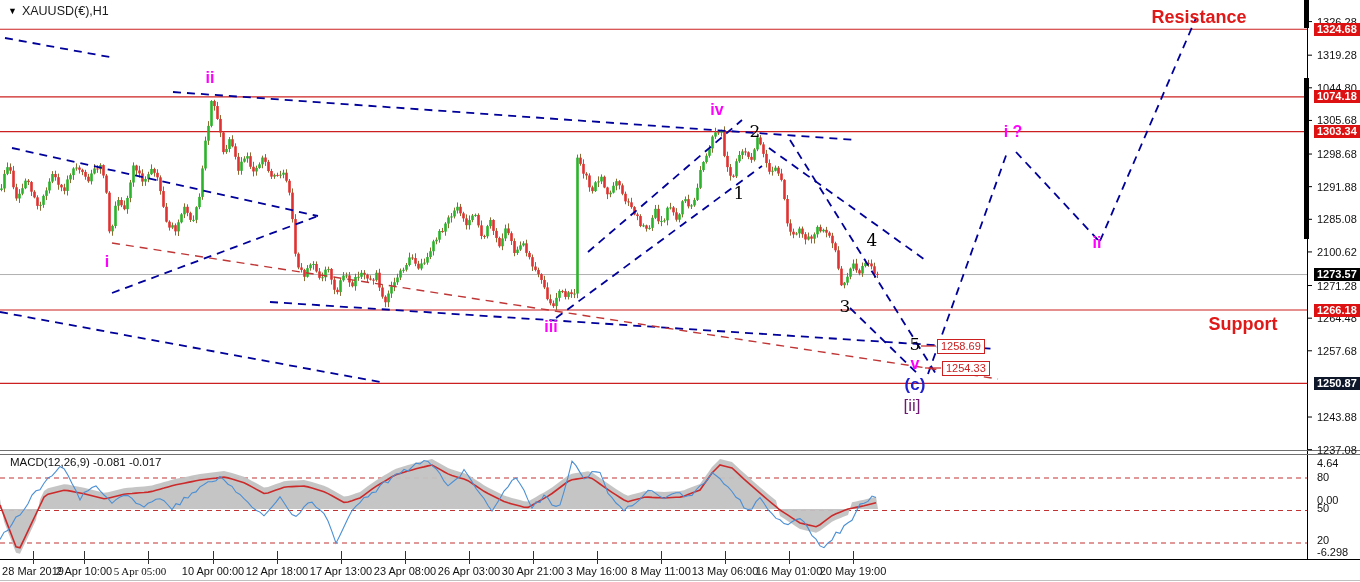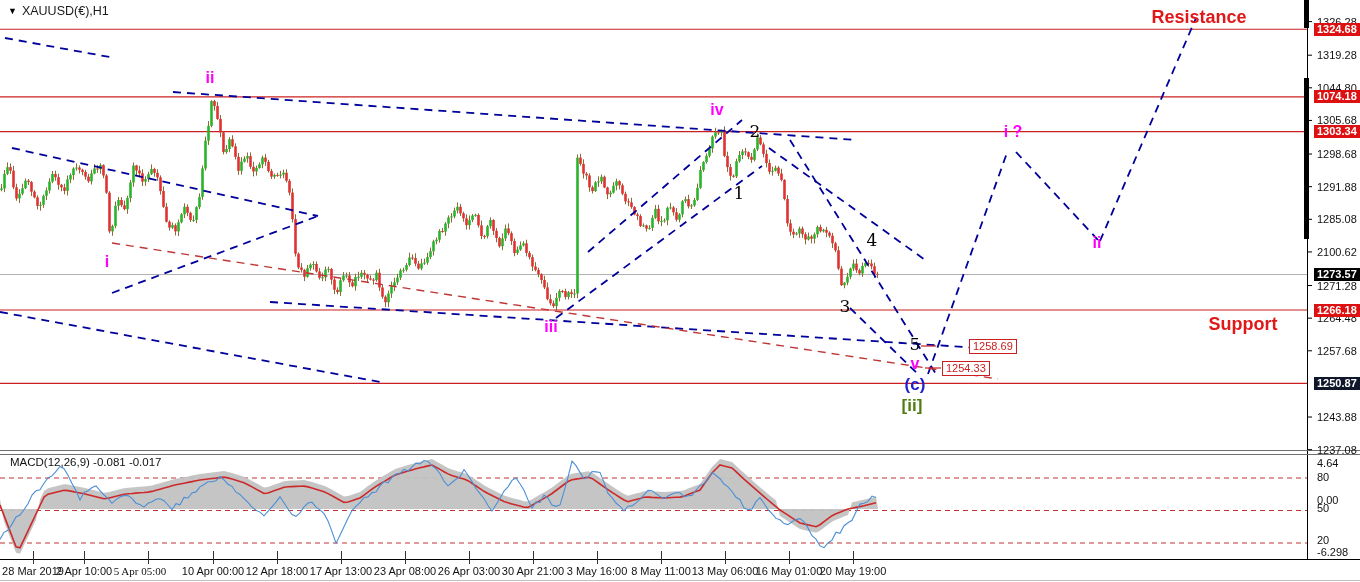--- a/index.html
+++ b/index.html
@@ -11,21 +11,21 @@
   .chart-title .tri{font-size:9px;color:#000;cursor:pointer;}
   .macd-label{position:absolute;left:10px;top:456px;font-size:11.5px;color:#111;z-index:6;}
   #labels span.lbl{position:absolute;transform:translate(-50%,-50%);white-space:nowrap;z-index:5;}
   .ytick{position:absolute;left:1317px;transform:translateY(-50%);font-size:11px;color:#111;
          white-space:nowrap;z-index:4;}
   .xtick{position:absolute;top:565px;transform:translateX(-50%);font-size:11px;color:#111;
          white-space:nowrap;z-index:4;}
   .magenta{color:#FF00FF;font-weight:bold;font-size:16px;}
   .wavenum{font-family:"DejaVu Serif",serif;font-size:17px;color:#000;}
   .blue-wave{color:#2020D0;font-weight:bold;font-size:17px;}
-  .green-wave{color:#4d7c0f;font-weight:bold;font-size:17px;}
+  .green-wave{color:#701a75;font-weight:normal;font-size:17px;}
   .sr-text{color:#E01818;font-size:18px;font-weight:600;}
   .tag{position:absolute;left:1314px;width:46px;height:13px;line-height:13px;font-size:11px;
        font-weight:bold;color:#fff;padding-left:3px;box-sizing:border-box;z-index:5;}
   .float-tag{position:absolute;border:1px solid #CC2020;color:#CC2020;font-size:11px;
              height:13px;line-height:12px;padding:0 3px;background:#fff;z-index:5;white-space:nowrap;}
   .axis-zone{position:absolute;z-index:3;}
 </style>
 </head>
 <body>
 
@@ -721,21 +721,21 @@
       <span class="xtick" style="left: 661px;">8 May 11:00</span>
       <span class="xtick" style="left: 725px;">13 May 06:00</span>
       <span class="xtick" style="left: 789px;">16 May 01:00</span>
       <span class="xtick" style="left: 853px;">20 May 19:00</span>
       <span class="tag" style="background: rgb(221, 17, 17); top: 22.7585px;">1324.68</span>
       <span class="tag" style="background: rgb(221, 17, 17); top: 90.4244px;">1074.18</span>
       <span class="tag" style="background: rgb(221, 17, 17); top: 125.169px;">1303.34</span>
       <span class="tag" style="background: rgb(221, 17, 17); top: 303.5px;">1266.18</span>
       <span class="tag" style="background: #0f172a; top: 376.973px;">1250.87</span>
       <span class="tag" style="background: rgb(0, 0, 0); top: 268.035px;">1273.57</span>
-      <span class="float-tag" style="left: 937px; top: 339px; margin-left: 32px;">1258.69</span>
+      <span class="float-tag" style="left: 937px; top: 339px;">1258.69</span>
       <span class="float-tag" style="left: 942px; top: 361px;">1254.33</span>
       <span class="lbl magenta" style="left: 210px; top: 78px;">ii</span>
       <span class="lbl magenta" style="left: 107px; top: 262px;">i</span>
       <span class="lbl magenta" style="left: 551px; top: 327px;">iii</span>
       <span class="lbl magenta" style="left: 717px; top: 110px;">iv</span>
       <span class="lbl magenta" style="left: 915px; top: 364px;">v</span>
       <span class="lbl magenta" style="left: 1013px; top: 132px;">i ?</span>
       <span class="lbl magenta" style="left: 1097px; top: 243px;">ii</span>
       <span class="lbl wavenum" style="left: 739px; top: 193px;">1</span>
       <span class="lbl wavenum" style="left: 755px; top: 131px;">2</span>

